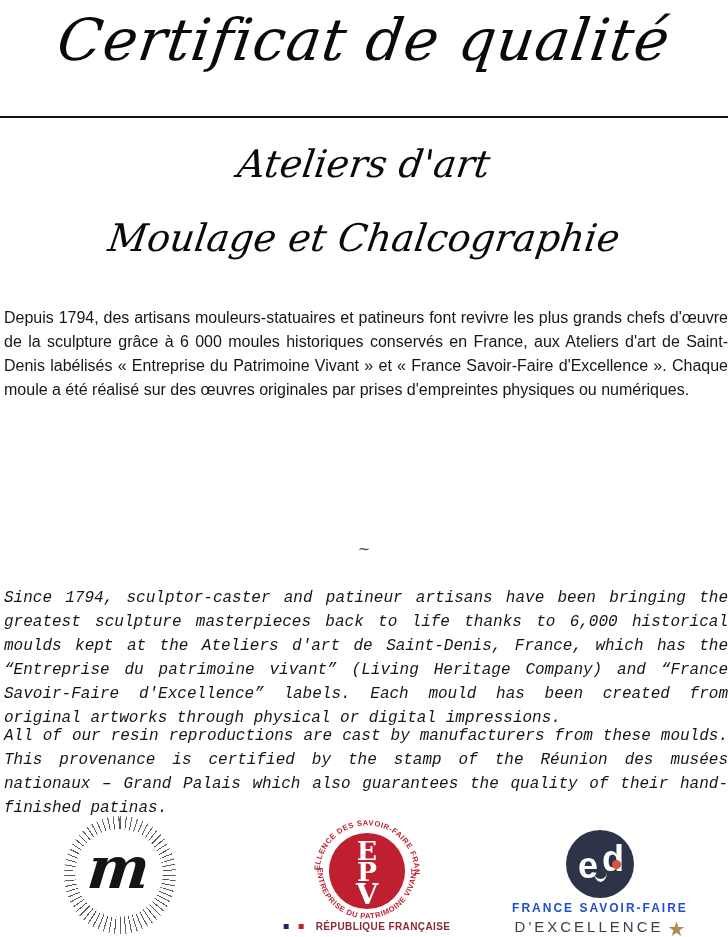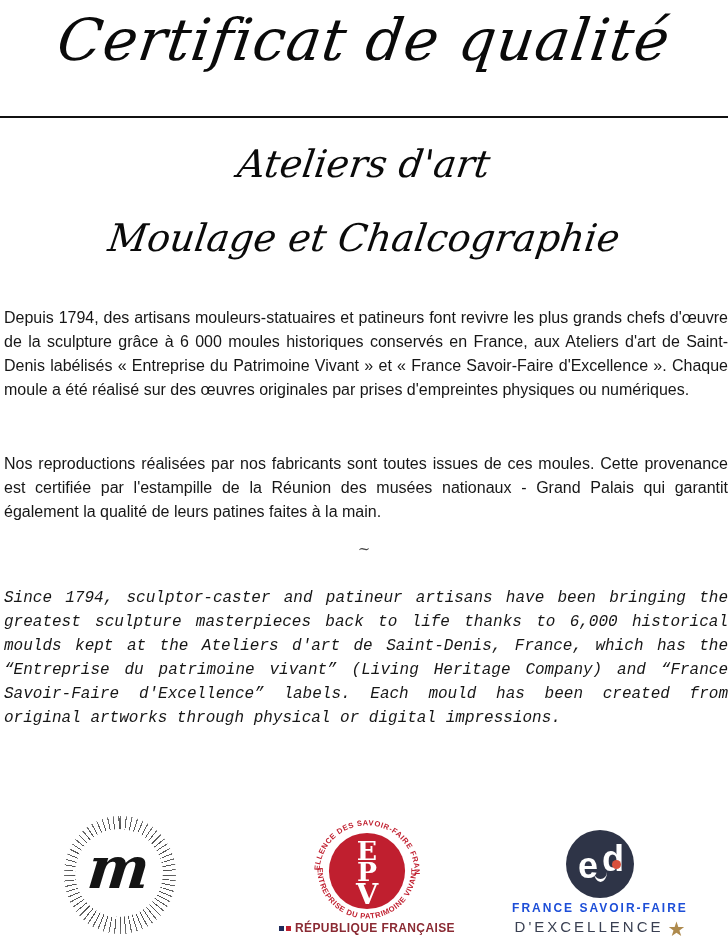--- a/index.html
+++ b/index.html
@@ -96,23 +96,23 @@
   }
   .epv .epv-letter {
     font-family: "DejaVu Serif", serif;
     font-weight: 700;
     fill: #ffffff;
     text-anchor: middle;
   }
   .republique {
     position: absolute; top: 109px; left: 50%;
     transform: translateX(-50%);
-    display: flex; align-items: center; gap: 2px;
-    white-space: nowrap;
-    font-size: 12px; font-weight: 700;
+    display: flex; align-items: center; gap: 10px;
+    white-space: nowrap;
+    font-size: 10px; font-weight: 700;
     letter-spacing: 0.4px;
     color: #8A2A33;
   }
   .flag-sq { display: inline-block; width: 5px; height: 5px; }
   .flag-blue { background: #1F2C5C; }
   .flag-red { background: #C01F2F; margin-right: 2px; }
 
   
   .fsfe { position: absolute; left: 508px; top: 830px; width: 184px; text-align: center; }
   .fsfe-circle {
@@ -167,25 +167,25 @@
 
 <div class="page">
 
   <div class="title script">Certificat de qualité</div>
   <div class="rule"></div>
 
   <div id="sub1" class="subtitle script">Ateliers d'art</div>
   <div id="sub2" class="subtitle script">Moulage et Chalcographie</div>
 
   <p id="fr1" class="para fr">Depuis 1794, des artisans mouleurs-statuaires et patineurs font revivre les plus grands chefs d'œuvre de la sculpture grâce à 6 000 moules historiques conservés en France, aux Ateliers d'art de Saint-Denis labélisés « Entreprise du Patrimoine Vivant » et « France Savoir-Faire d'Excellence ». Chaque moule a été réalisé sur des œuvres originales par prises d'empreintes physiques ou numériques.</p>
-  <p id="fr2" class="para fr">Nos reproductions réalisées par nos fabricants sont toutes issues de ces moules. Cette provenance est certifiée par l'estampille de la Réunion des musées nationaux - Grand Palais qui garantit également la qualité de leurs patines faites à la main.</p>
 
   <div class="tilde">~</div>
 
   <p id="en1" class="para en">Since 1794, sculptor-caster and patineur artisans have been bringing the greatest sculpture masterpieces back to life thanks to 6,000 historical moulds kept at the Ateliers d'art de Saint-Denis, France, which has the “Entreprise du patrimoine vivant” (Living Heritage Company) and “France Savoir-Faire d'Excellence” labels. Each mould has been created from original artworks through physical or digital impressions.</p>
+  <p id="en2" class="para en">All of our resin reproductions are cast by manufacturers from these moulds. This provenance is certified by the stamp of the Réunion des musées nationaux – Grand Palais which also guarantees the quality of their hand-finished patinas.</p>
 
   <div class="rmn">
     <div class="rays"></div>
     <div class="rmn-circle">
       <span class="rmn-m">m</span>
     </div>
   </div>
 
   <div class="epv">
     <svg viewBox="0 0 124 124">

